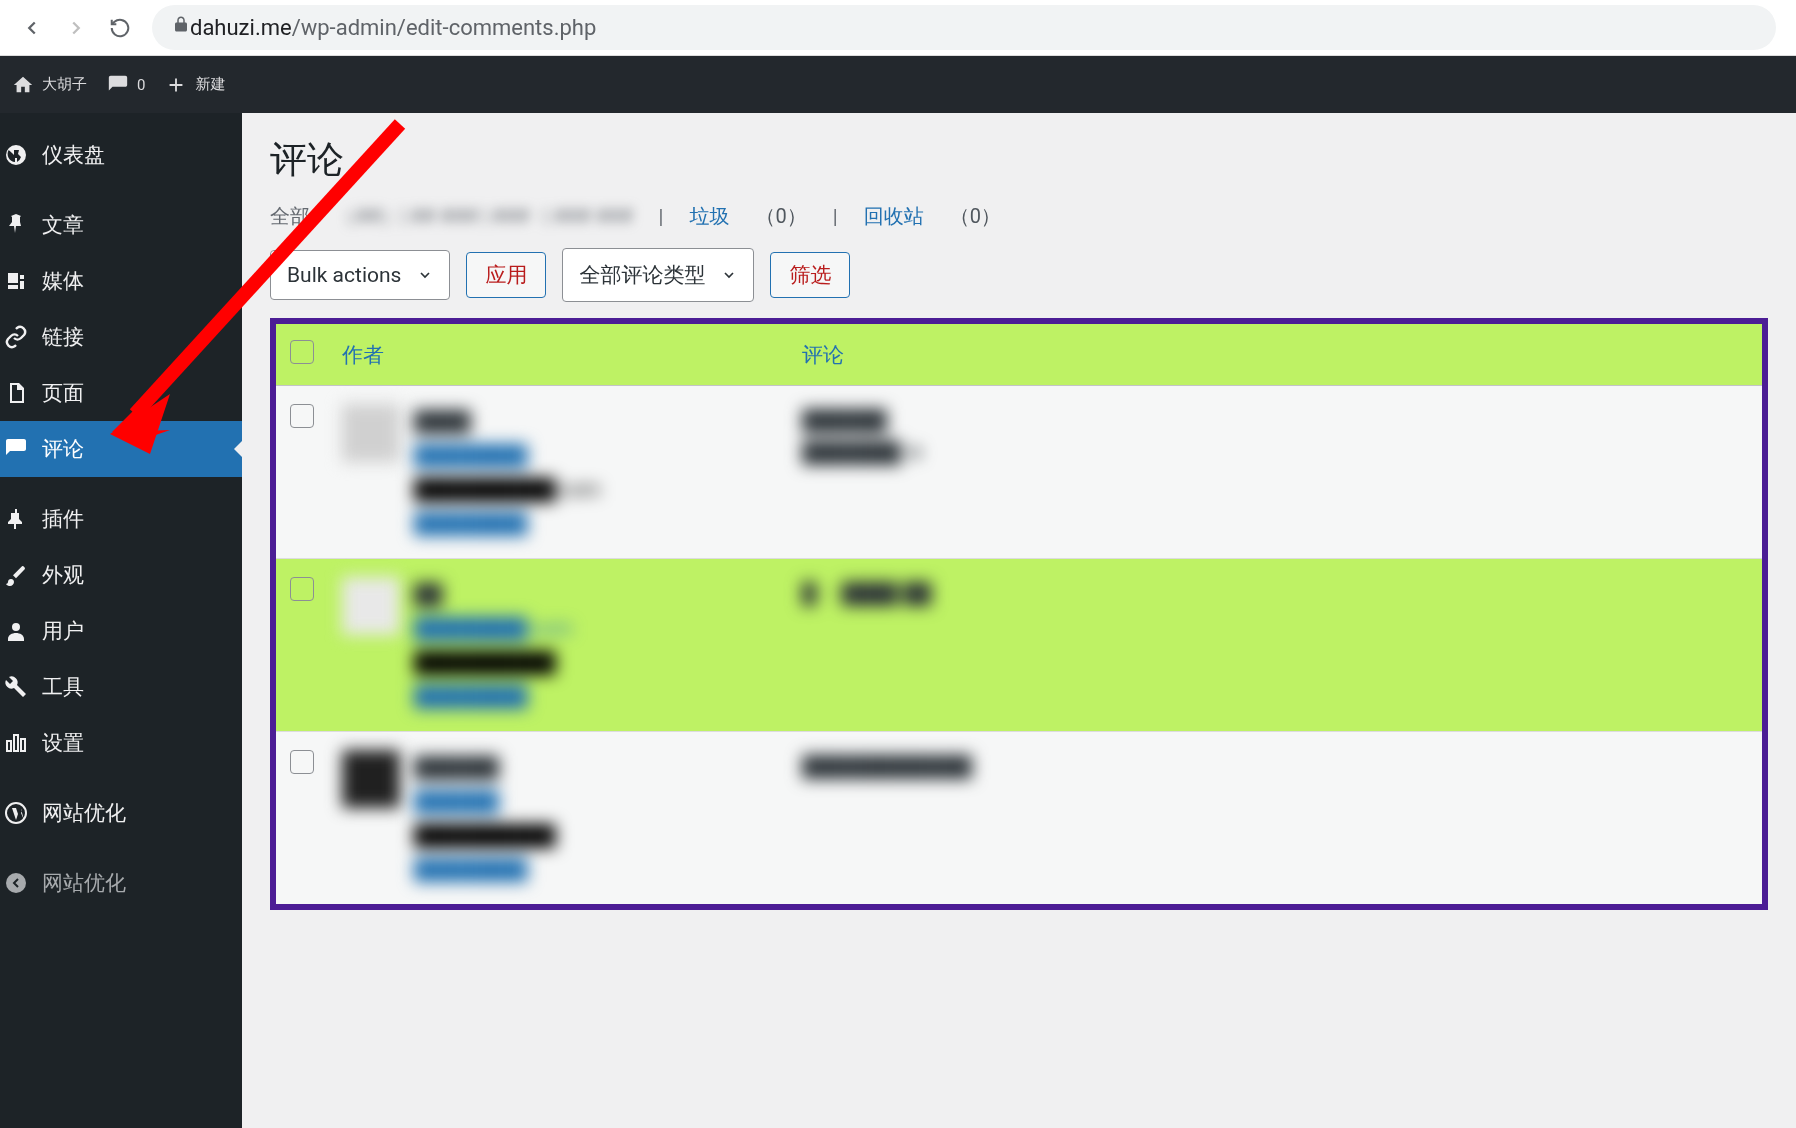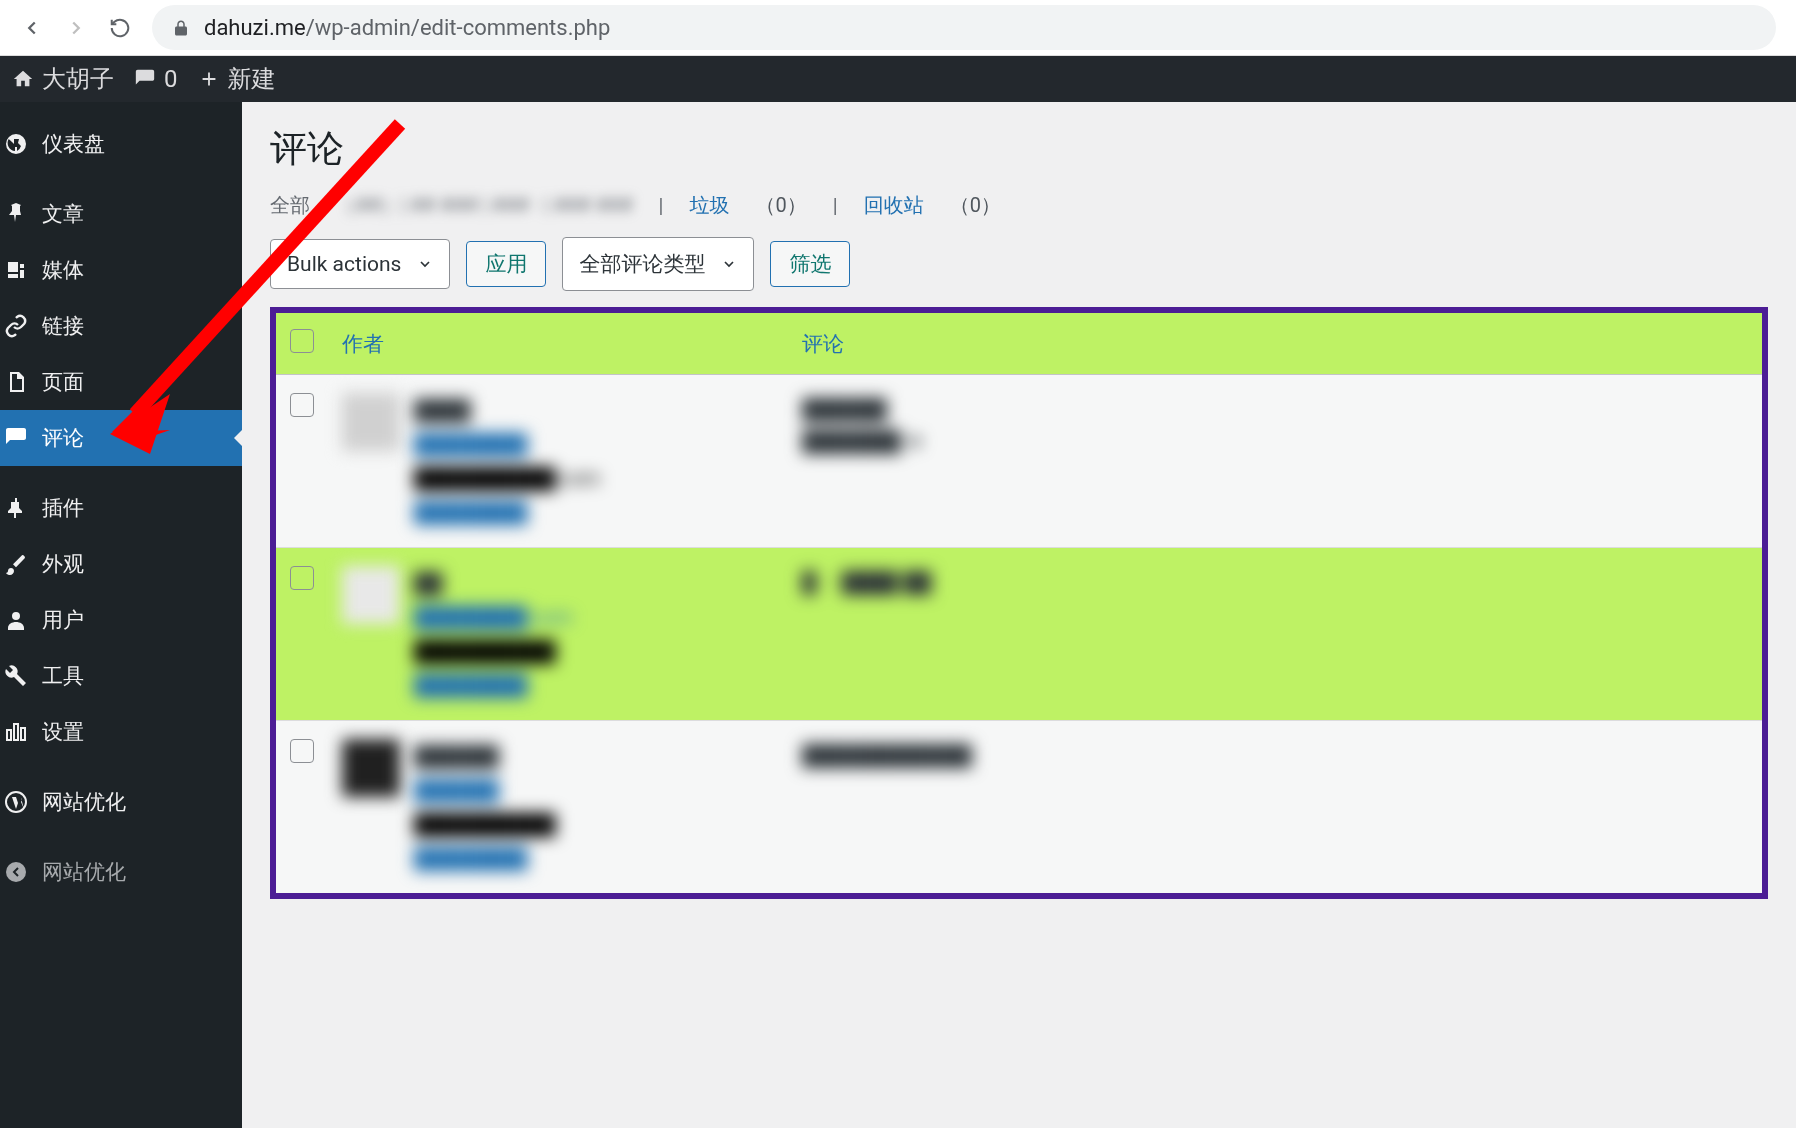--- a/index.html
+++ b/index.html
@@ -40,42 +40,40 @@
       cursor: pointer;
     }
     .nav-btn svg {
       width: 22px;
       height: 22px;
     }
     .nav-btn.disabled { color: #bfbfbf; }
     .url-bar {
       flex: 1;
       display: flex;
-      align-items: center;
       background: #f1f3f4;
       border-radius: 24px;
       padding: 10px 20px;
-      gap: 14px;
       font-size: 22px;
       color: #202124;
     }
     .lock-icon { color: #5f6368; }
     .url-domain { color: #202124; }
     .url-path { color: #5f6368; }
     
     
     .admin-bar {
-      height: 46px;
+      height: 57px;
       background: #23282d;
       display: flex;
       align-items: center;
       padding: 0 12px;
       gap: 20px;
       color: #eee;
-      font-size: 24px;
+      font-size: 15px;
     }
     .admin-bar-item {
       display: flex;
       align-items: center;
       gap: 8px;
       cursor: pointer;
       color: #dcdcde;
     }
     .admin-bar-icon { width: 22px; height: 22px; }
     
@@ -173,21 +171,21 @@
       background: #fff;
       padding: 12px 16px;
       font-size: 21px;
       color: #2c3338;
       border-radius: 4px;
       cursor: pointer;
     }
     .btn {
       border: 1px solid #2271b1;
       background: #f6f7f7;
-      color: #0f766e;
+      color: #b91c1c;
       padding: 8px 18px;
       font-size: 21px;
       border-radius: 4px;
       cursor: pointer;
     }
     
     
     .comments-table {
       width: 100%;
       border-collapse: collapse;

